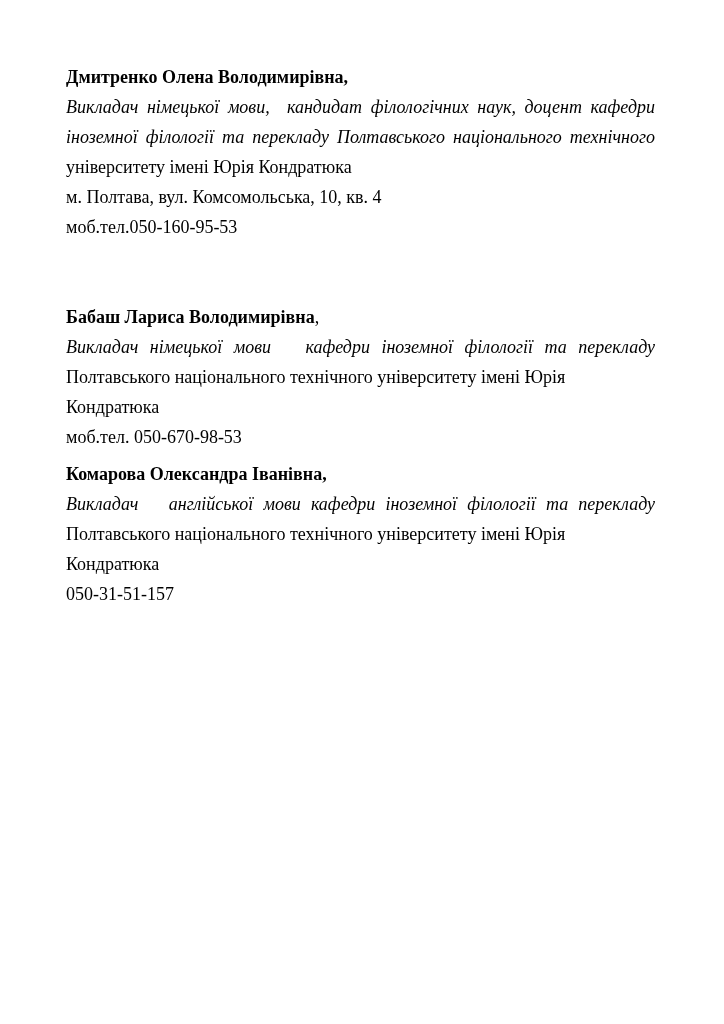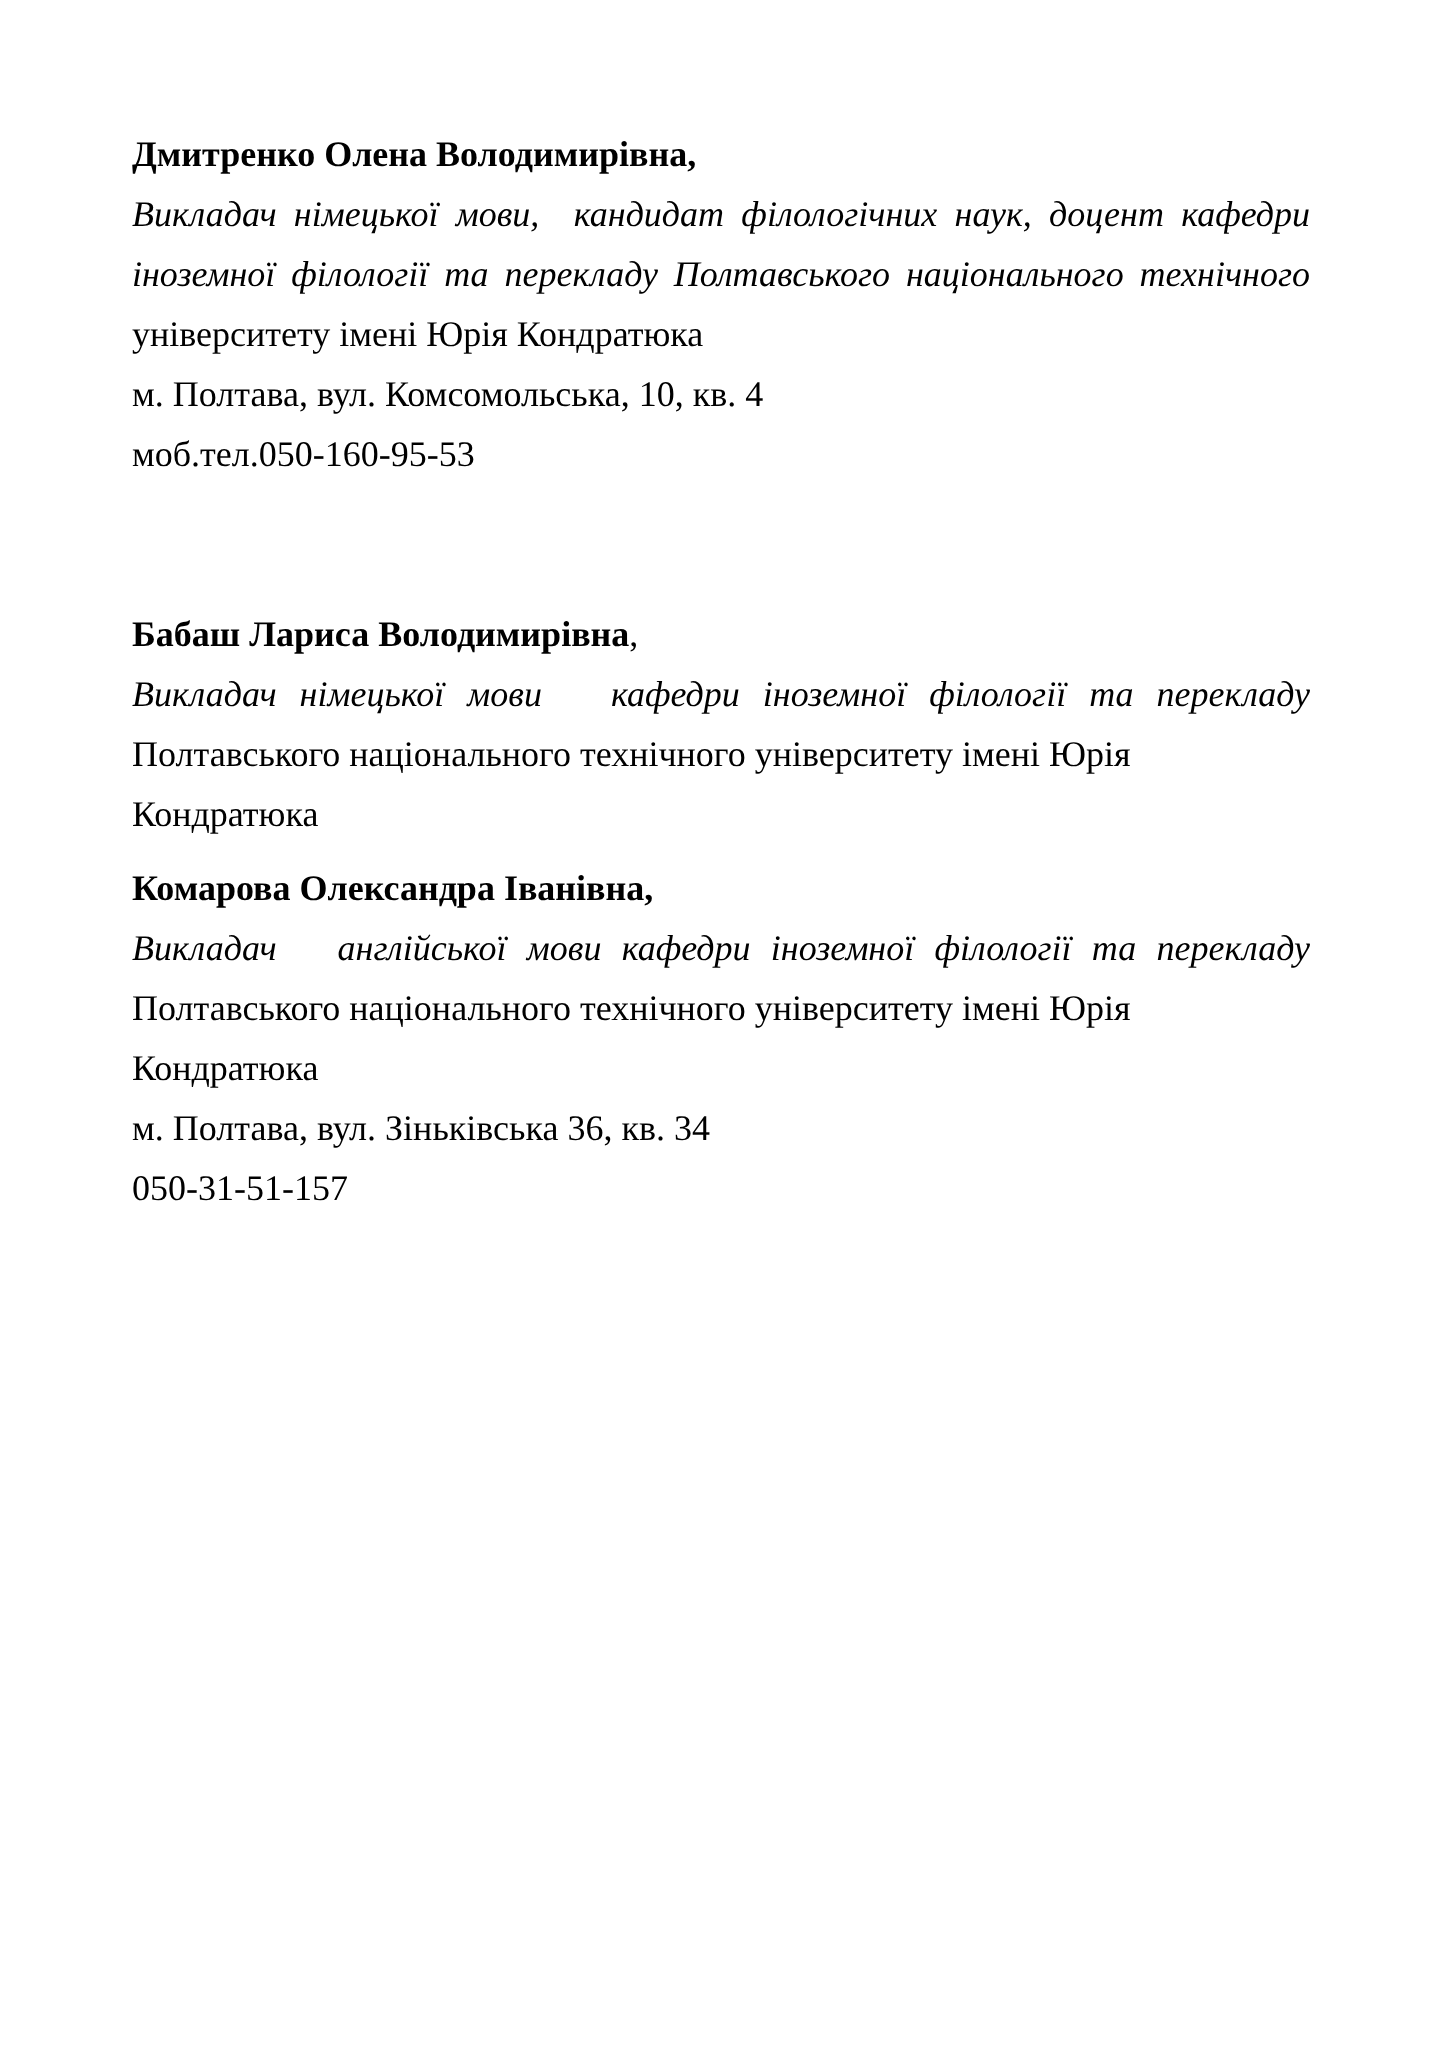--- a/index.html
+++ b/index.html
@@ -56,24 +56,24 @@
       <p class="line">моб.тел.050-160-95-53</p>
     </section>
 
     <div class="blank-line"></div>
     <div class="blank-line"></div>
 
     <section class="person">
       <p class="line"><span class="bold">Бабаш Лариса Володимирівна</span><span>,</span></p>
       <p class="line jline">Викладач німецької мови&nbsp;&nbsp; кафедри іноземної філології та перекладу</p>
       <p class="line">Полтавського національного технічного університету імені Юрія Кондратюка</p>
+      <p class="line">моб.тел. 050-670-98-53</p>
     </section>
 
     <section class="person person-third">
       <p class="line"><span class="bold">Комарова Олександра Іванівна,</span><span></span></p>
       <p class="line jline">Викладач&nbsp;&nbsp; англійської мови кафедри іноземної філології та перекладу</p>
       <p class="line">Полтавського національного технічного університету імені Юрія Кондратюка</p>
-      <p class="line">м. Полтава, вул. Зіньківська 36, кв. 34</p>
       <p class="line">050-31-51-157</p>
     </section>
 
   </div>
 </div>
 
 </body></html>

